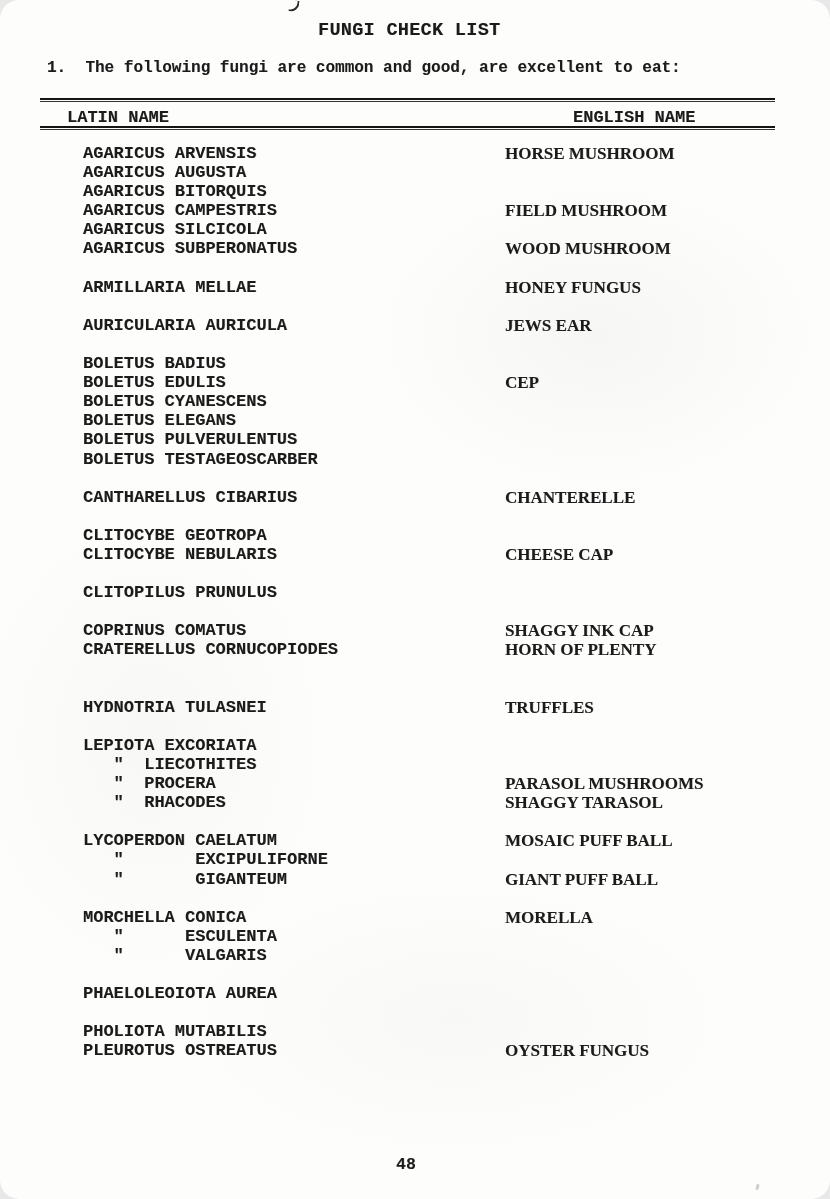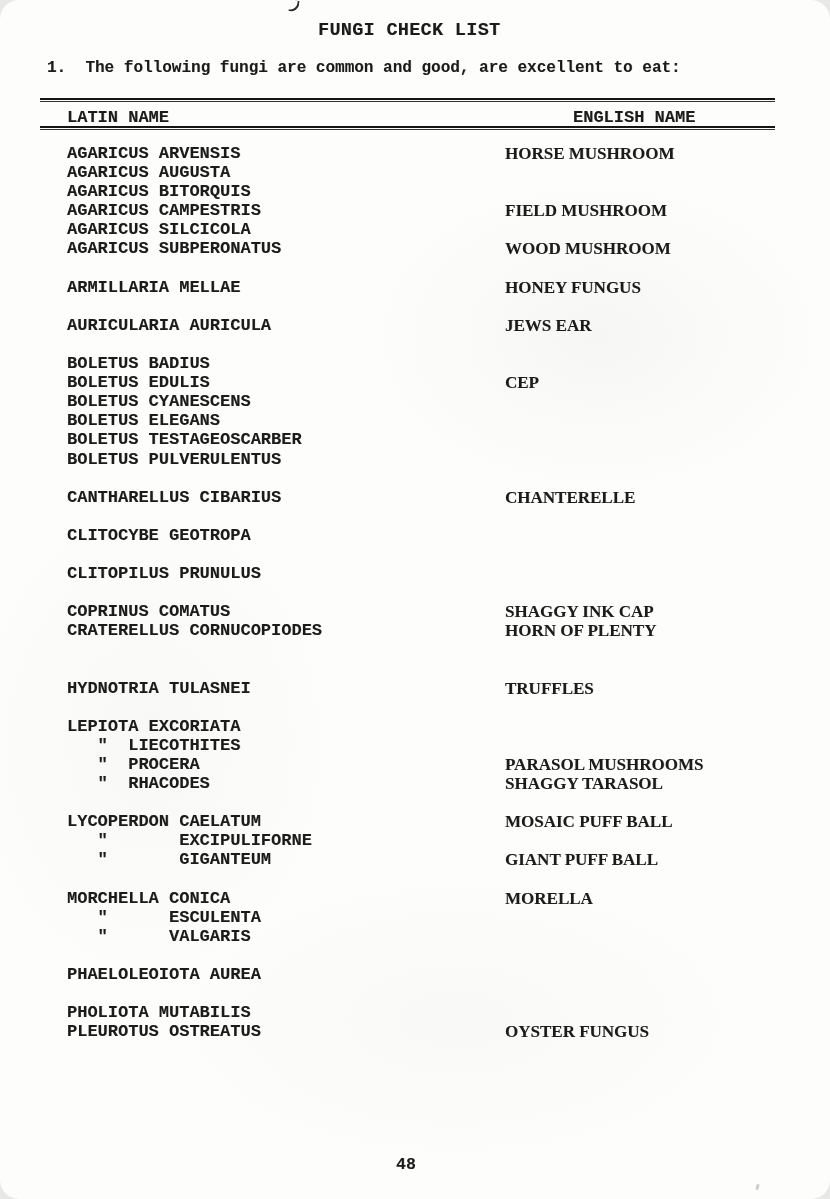--- a/index.html
+++ b/index.html
@@ -45,21 +45,21 @@
   }
   .latin-h   { left:67px;  }
   .english-h { left:573px; }
   .rows { position:absolute; top:144px; left:0; width:830px; }
   .row  { position:relative; height:19.1px; }
   .cell {
     position:absolute; top:0;
     font-size:17px; line-height:19.1px;
     white-space:pre;
   }
-  .latin   { left:67px;text-align:right;  }
+  .latin   { left:83px;text-align:right;  }
   .english { left:505px;font-family:Liberation Serif, serif; }
   .page-number {
     position:absolute; left:396px; top:1155px;
     font-size:16.5px; line-height:19px;
   }
   .stray-mark {
     position:absolute; left:289px; top:0px;
     width:8px; height:10px;
     border-right:2.5px solid #2a2a2a;
     border-bottom:2px solid #2a2a2a;
@@ -144,42 +144,46 @@
       </div>
       <div class="row">
         <span class="cell latin">BOLETUS CYANESCENS</span>
         <span class="cell english"></span>
       </div>
       <div class="row">
         <span class="cell latin">BOLETUS ELEGANS</span>
         <span class="cell english"></span>
       </div>
       <div class="row">
+        <span class="cell latin">BOLETUS PULVERULENTUS</span>
+        <span class="cell english"></span>
+      </div>
+      <div class="row">
         <span class="cell latin">BOLETUS TESTAGEOSCARBER</span>
-        <span class="cell english"></span>
-      </div>
-      <div class="row">
-        <span class="cell latin">BOLETUS PULVERULENTUS</span>
         <span class="cell english"></span>
       </div>
       <div class="row">
         <span class="cell latin"></span>
         <span class="cell english"></span>
       </div>
       <div class="row">
         <span class="cell latin">CANTHARELLUS CIBARIUS</span>
         <span class="cell english">CHANTERELLE</span>
       </div>
       <div class="row">
         <span class="cell latin"></span>
         <span class="cell english"></span>
       </div>
       <div class="row">
         <span class="cell latin">CLITOCYBE GEOTROPA</span>
         <span class="cell english"></span>
+      </div>
+      <div class="row">
+        <span class="cell latin">CLITOCYBE NEBULARIS</span>
+        <span class="cell english">CHEESE CAP</span>
       </div>
       <div class="row">
         <span class="cell latin"></span>
         <span class="cell english"></span>
       </div>
       <div class="row">
         <span class="cell latin">CLITOPILUS PRUNULUS</span>
         <span class="cell english"></span>
       </div>
       <div class="row">

